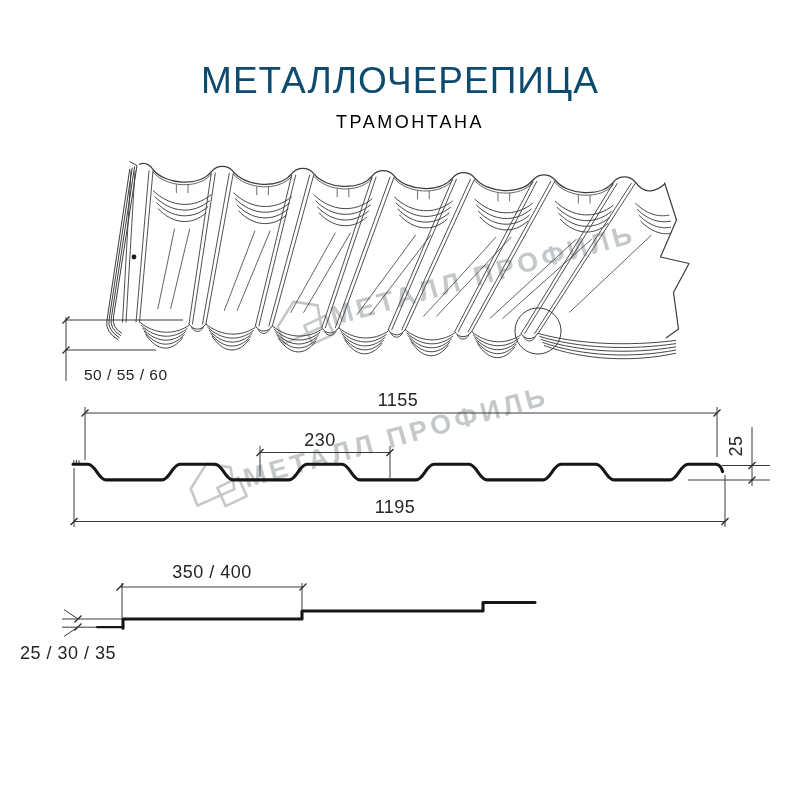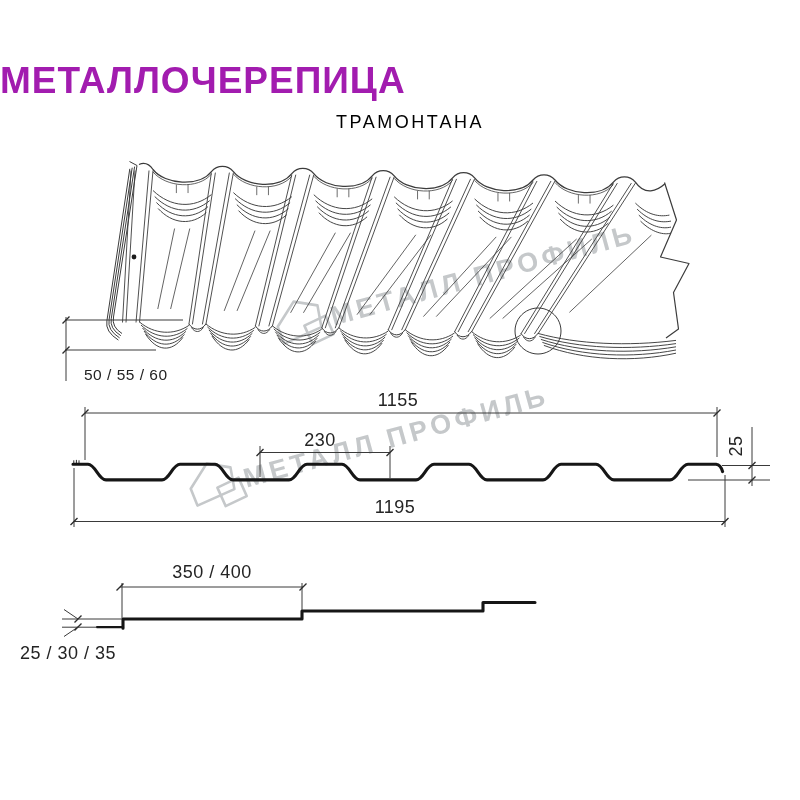--- a/index.html
+++ b/index.html
@@ -1,19 +1,19 @@
 <!DOCTYPE html>
 <html><head>
 <meta charset="utf-8">
 <style>
   html,body{margin:0;padding:0;background:#ffffff;}
   .canvas{position:relative;width:800px;height:800px;background:#fff;
           font-family:"Liberation Sans",sans-serif;overflow:hidden;}
-  .title{position:absolute;top:60px;left:0;width:800px;margin:0;text-align:left;
-         font-size:37px;font-weight:700;letter-spacing:1px;color:#a21caf;}
+  .title{position:absolute;top:60px;left:0;width:800px;margin:0;text-align:center;
+         font-size:37px;font-weight:400;letter-spacing:1px;color:#0c4a6e;}
   .subtitle{position:absolute;top:112px;left:0;width:800px;text-align:center;
          font-size:18px;font-weight:500;letter-spacing:2.5px;color:#000000;padding-left:10px;}
   svg{position:absolute;left:0;top:0;}
   #tile3d path{stroke:#3c3c3c;fill:none;stroke-linejoin:round;}
   .profile{stroke:#161616;stroke-width:3.1;fill:none;stroke-linejoin:round;stroke-linecap:round;}
   .profile-thin{stroke:#161616;stroke-width:2.2;fill:none;stroke-linecap:round;}
   .tip-ticks{stroke:#161616;stroke-width:0.9;fill:none;}
   .d{stroke:#3a3a3a;stroke-width:1;fill:none;}
   .t{stroke:#2c2c2c;stroke-width:1.35;fill:none;}
   text.dim{font-family:"Liberation Sans",sans-serif;font-size:18px;fill:#242424;letter-spacing:0.5px;}

